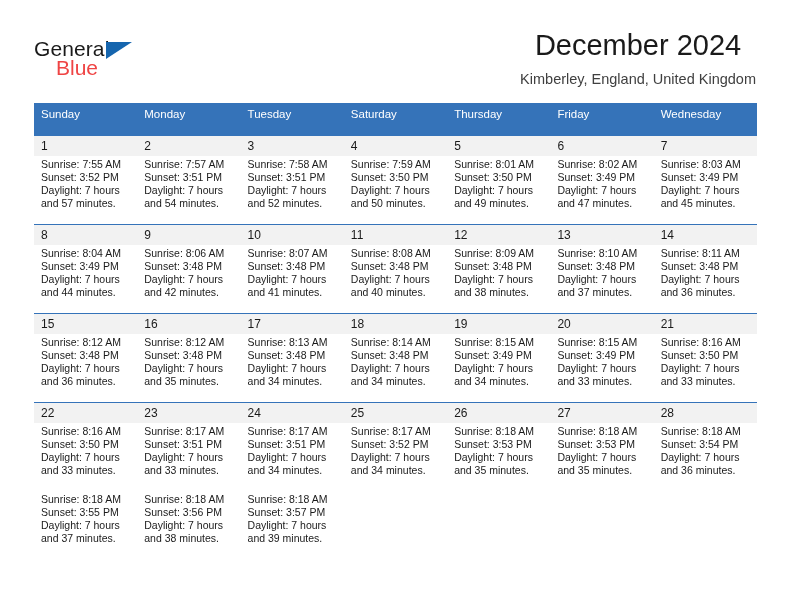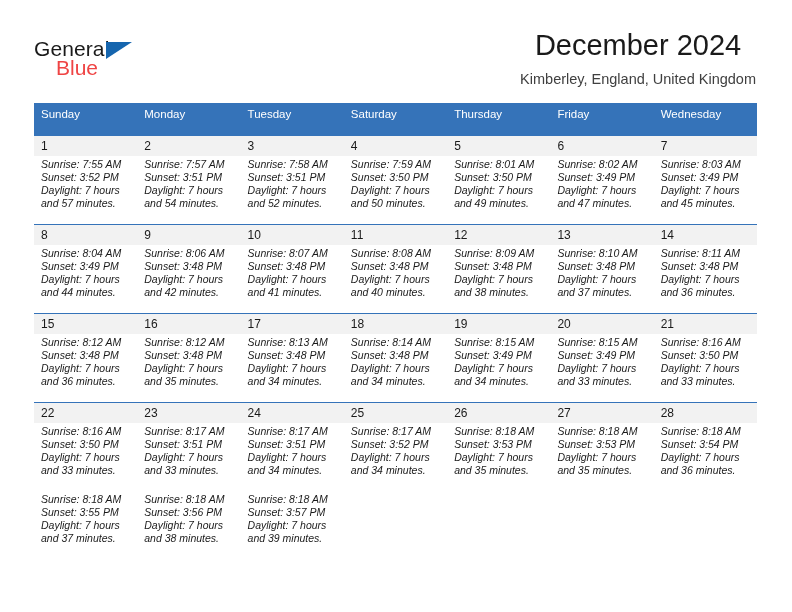--- a/index.html
+++ b/index.html
@@ -123,21 +123,20 @@
     border-top: none;
   }
   tbody tr.info-row td {
     background: #ffffff;
     font-size: 10.5px;
     color: #1a1a1a;
     padding: 2px 6px 10px 7px;
     line-height: 13.1px;
     vertical-align: top;
     height: 56px;
-    font-style: italic;
   }
   .info-line { white-space: nowrap; }
   .empty-cell { }
 </style>
 </head>
 <body>
 
 <div class="page">
 
   <div class="header">

